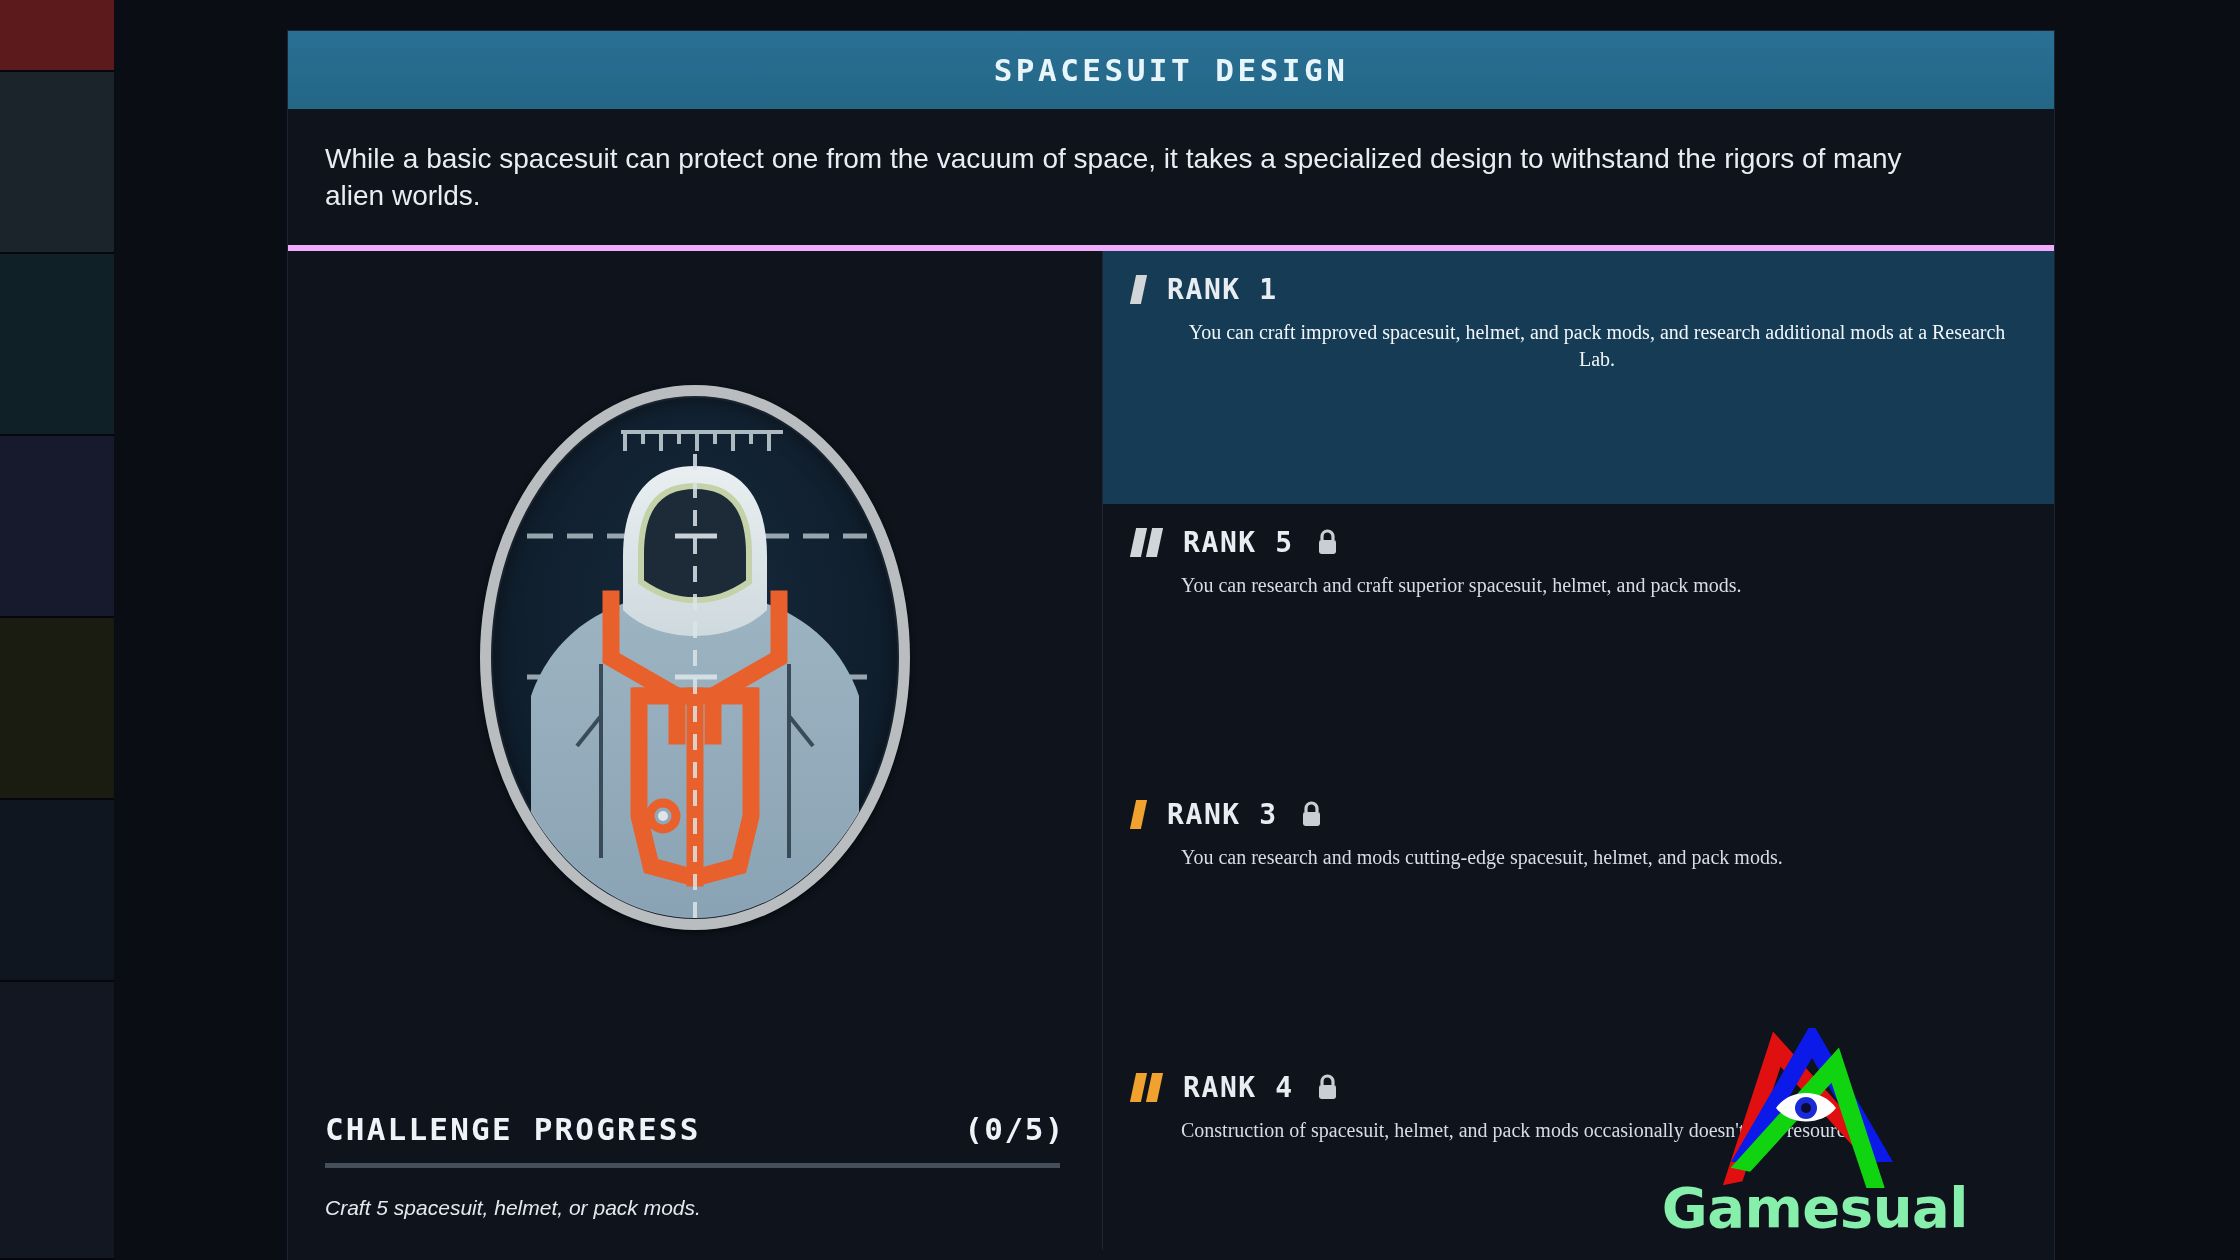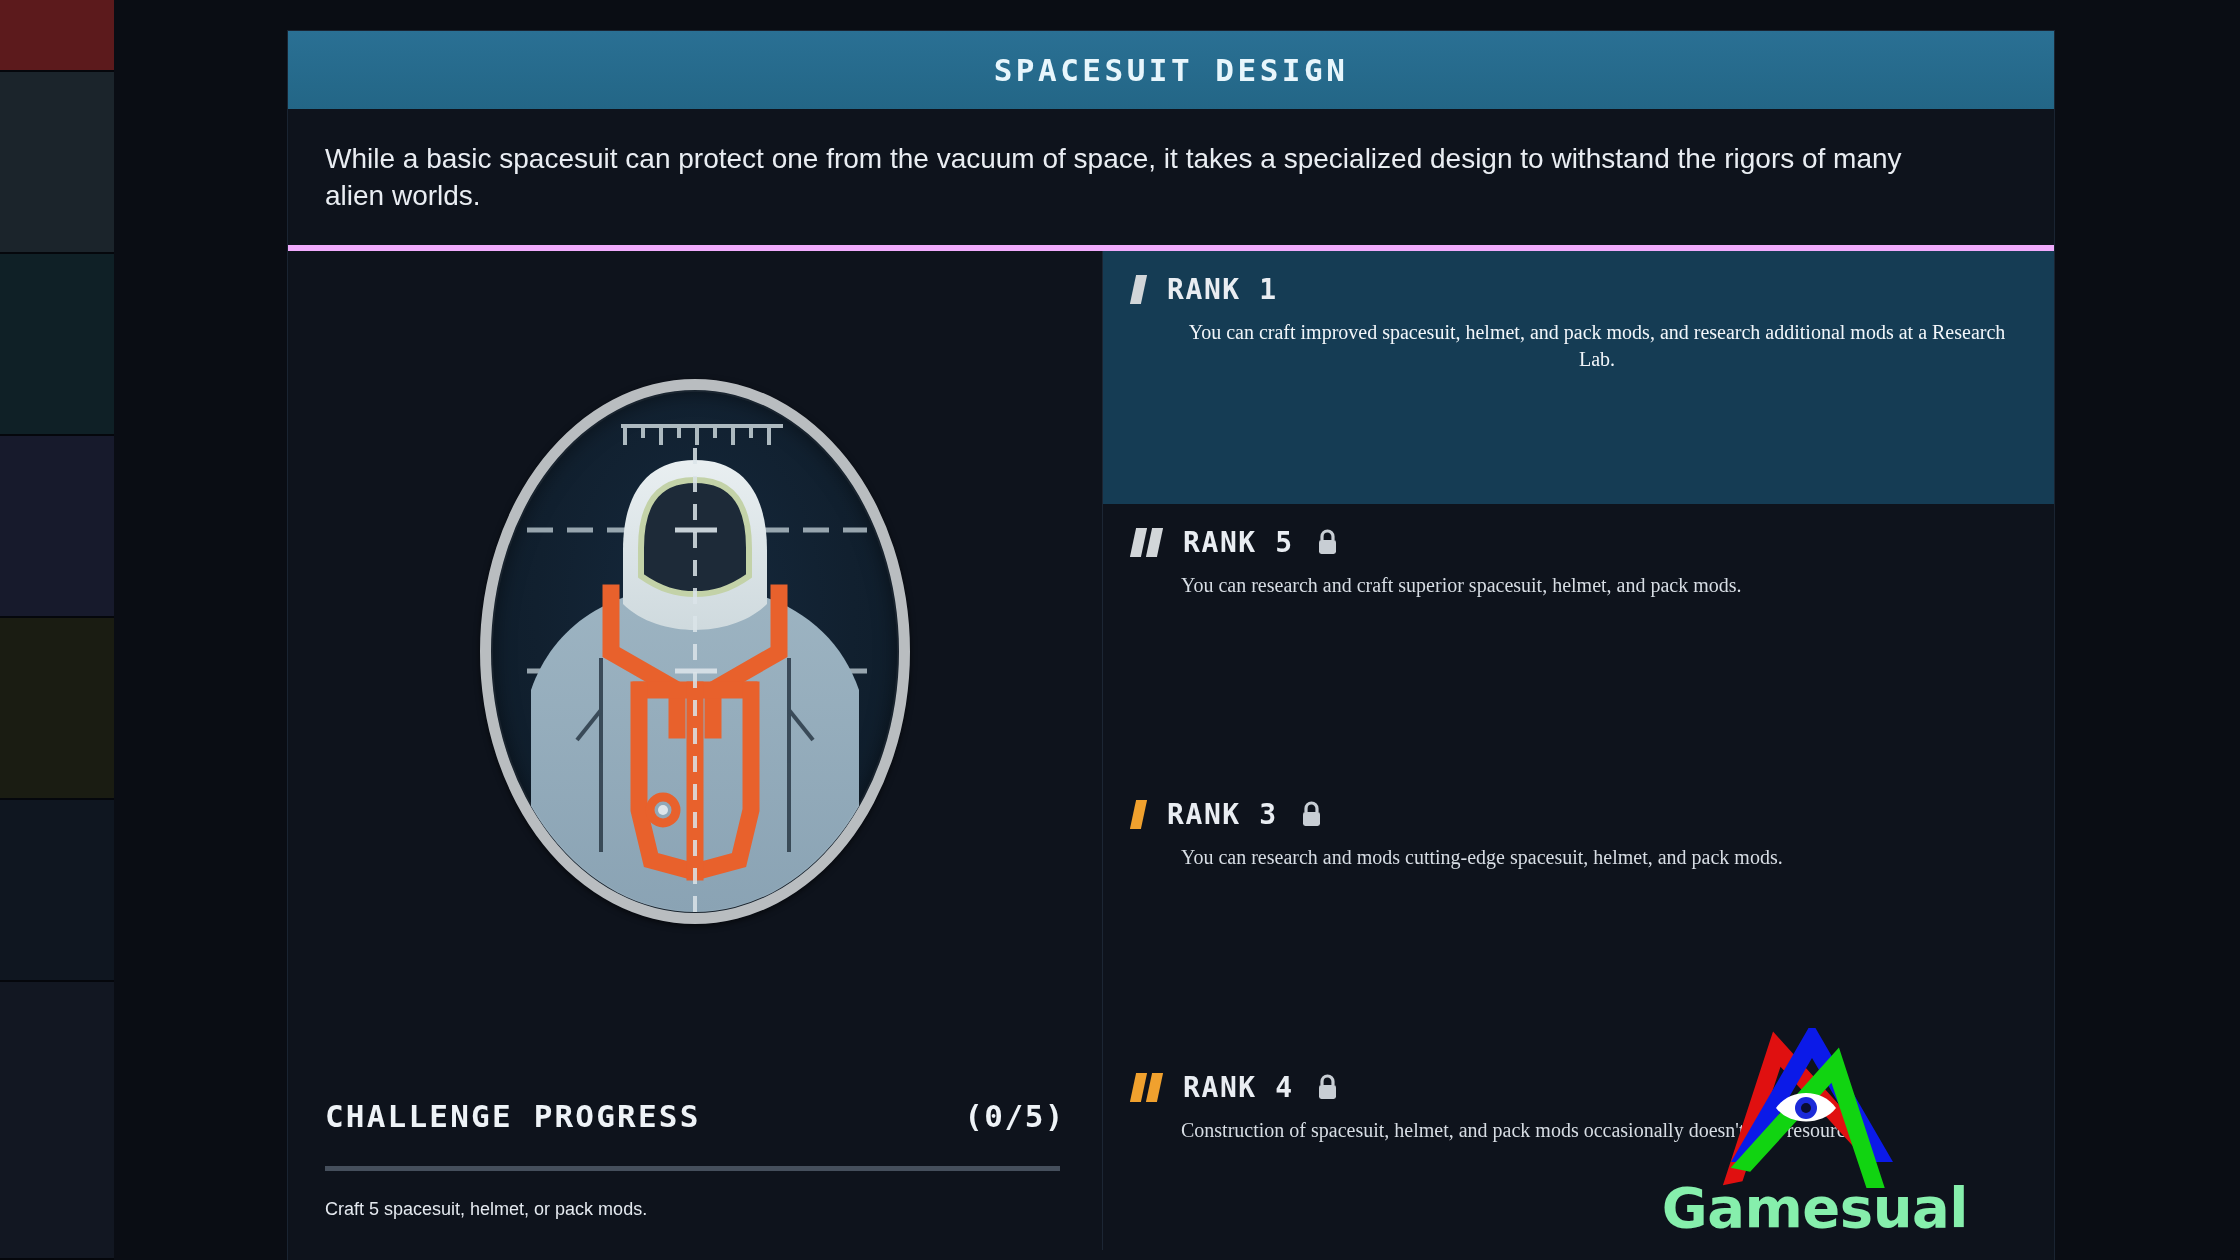--- a/index.html
+++ b/index.html
@@ -164,21 +164,21 @@
   .rank-h-4 { height: 201px; }
 
   
   .challenge {
     padding: 0 37px 30px 37px;
   }
   .challenge-row {
     display: flex;
     align-items: flex-start;
     justify-content: space-between;
-    padding-bottom: 32px;
+    padding-bottom: 16px;
   }
   .challenge-title {
     font-family: "DejaVu Sans Mono", monospace;
     font-size: 31px;
     font-weight: 700;
     letter-spacing: 2.2px;
     color: #eef3f7;
   }
   .challenge-count {
     font-family: "DejaVu Sans Mono", monospace;
@@ -187,22 +187,23 @@
     letter-spacing: 1.5px;
     color: #eef3f7;
   }
   .challenge-bar {
     height: 5px;
     width: 735px;
     background: #454f5c;
     margin-bottom: 28px;
   }
   .challenge-sub {
-    font-size: 18px;
+    font-size: 21px;
     color: #e4e9ef;
+    font-style: italic;
   }
 
   
   .watermark {
     position: absolute;
     right: 24px;
     bottom: 14px;
     width: 330px;
     height: 218px;
     pointer-events: none;

